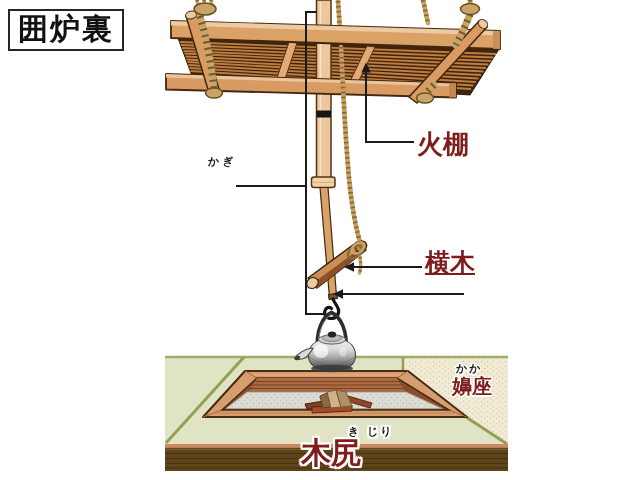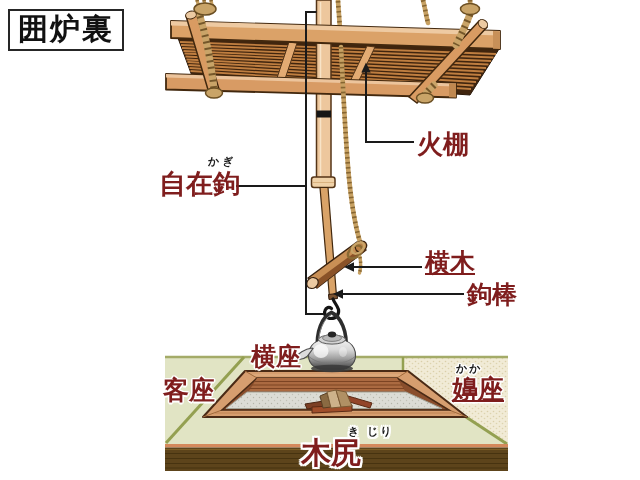--- a/index.html
+++ b/index.html
@@ -221,29 +221,25 @@
   </g>
 </svg>
 
   <div id="title-box">
     <span>囲炉裏</span>
   </div>
 
   <div class="lbl" style="left:417px;top:131px;font-size:26px;">火棚</div>
 
   <div class="furi" style="left:208px;top:156px;letter-spacing:3px;">かぎ</div>
-  <div class="lbl" style="left:159px;top:170px;font-size:27px;">自在鉤</div>
 
   <div class="lbl" style="left:425px;top:250px;font-size:25px;text-decoration:underline;">横木</div>
 
-  <div class="lbl" style="left:467px;top:282px;font-size:25px;">鉤棒</div>
-
-  <div class="lbl halo" style="left:251px;top:344px;font-size:25px;">横座</div>
-
-  <div class="lbl halo" style="left:163px;top:377px;font-size:26px;">客座</div>
+
+
 
   <div class="furi halo" style="left:456px;top:363px;">かか</div>
-  <div class="lbl halo" style="left:452px;top:376px;font-size:26px;text-decoration:underline;">嬶座</div>
+  <div class="lbl halo" style="left:452px;top:376px;font-size:20px;">嬶座</div>
 
   <div class="furi halo-strong" style="left:306px;top:426px;padding-left:42px;">き じり</div>
   <div class="lbl halo-strong" style="left:301px;top:438px;font-size:30px;">木尻</div>
 
 </div>
 
 </body></html>

